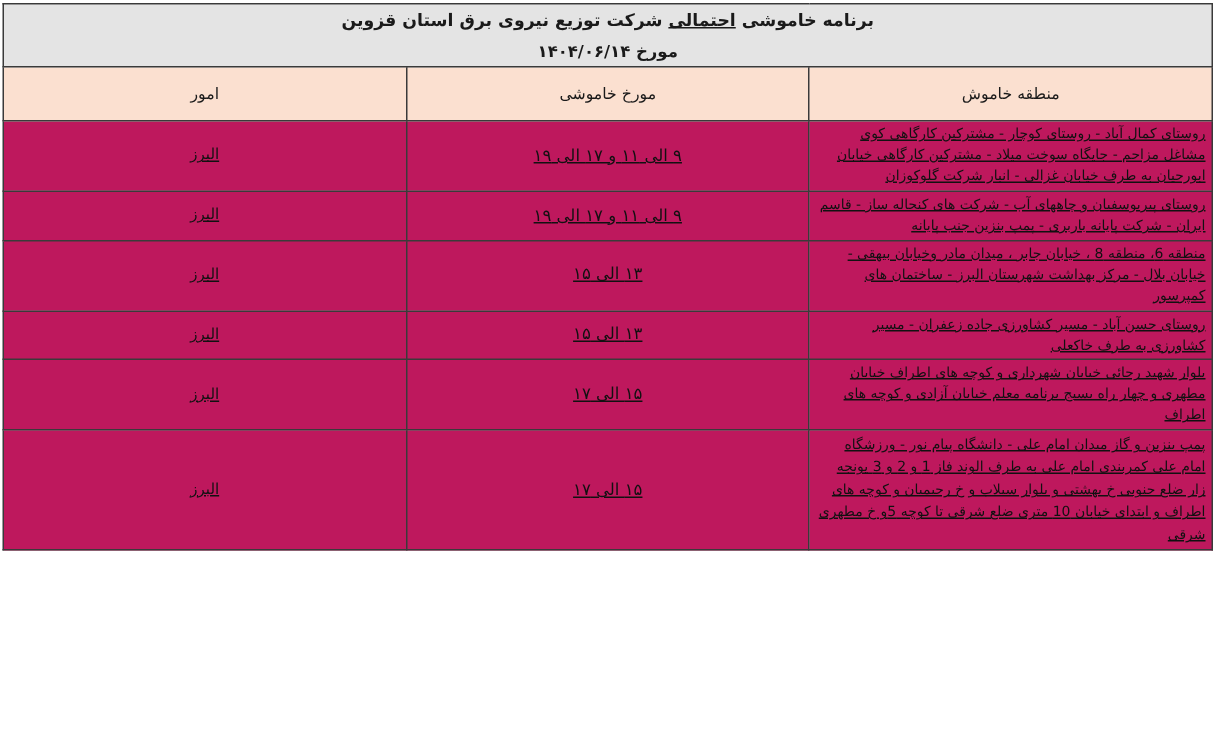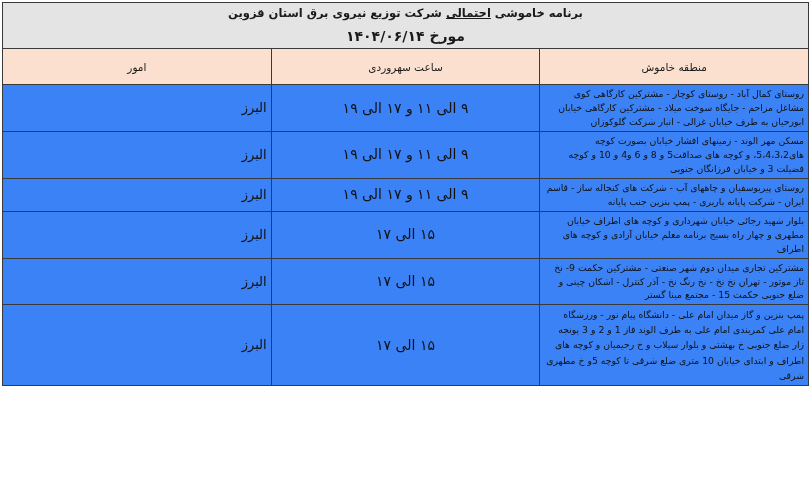--- a/index.html
+++ b/index.html
@@ -38,54 +38,55 @@
   }
   .title-line1 {
     font-size: 11.5px;
     font-weight: bold;
     color: #1a1a1a;
     line-height: 1.45;
     letter-spacing: 0;
   }
   .title-line1 u { text-decoration: underline; }
   .title-line2 {
-    font-size: 14px;
+    font-size: 11px;
     font-weight: bold;
     color: #1a1a1a;
     margin-top: 5px;
     line-height: 1.4;
   }
   thead th {
     background: #fbe0d0;
     font-size: 10.5px;
     font-weight: bold;
     color: #1a1a1a;
     text-align: center;
     height: 36px;
     padding: 3px 4px;
   }
   tbody td {
-    background: #3b82f6;
+    background: #be185d;
     font-size: 9.3px;
     color: #111111;
     line-height: 1.5;
+    text-decoration: underline;
   }
   td.col-area {
     text-align: right;
     padding-right: 6px;
     padding-left: 6px;
   }
   td.col-time {
     text-align: center;
-    font-size: 14px;
+    font-size: 11px;
     white-space: nowrap;
   }
   td.col-affair {
-    text-align: right;
-    font-size: 13px;
+    text-align: center;
+    font-size: 10px;
   }
   .w-area  { width: 634px; }
   .w-time  { width: 102px; }
   .w-aff   { width: 67px; }
   tbody tr.tall td { line-height: 1.62; }
 </style>
 </head>
 <body>
 
 <div id="page">
@@ -94,47 +95,47 @@
       <tr>
         <th colspan="3" class="title-cell">
           <div class="title-line1">
             <span>برنامه خاموشی </span><u>احتمالی</u><span> شرکت توزیع نیروی برق استان قزوین</span>
           </div>
           <div class="title-line2">مورخ  ۱۴۰۴/۰۶/۱۴</div>
         </th>
       </tr>
       <tr>
         <th class="w-area">منطقه خاموش</th>
-        <th class="w-time">ساعت سهروردی</th>
+        <th class="w-time">مورخ خاموشی</th>
         <th class="w-aff">امور</th>
       </tr>
     </thead>
     <tbody id="table-body">
         <tr>
           <td class="col-area w-area">روستای کمال آباد - روستای کوچار - مشترکین کارگاهی کوی مشاغل مزاحم - جایگاه سوخت میلاد - مشترکین کارگاهی خیابان ابورحیان به طرف خیابان غزالی - انبار شرکت گلوکوزان</td>
           <td class="col-time w-time">۹ الی ۱۱ و ۱۷ الی ۱۹</td>
           <td class="col-affair w-aff">البرز</td>
         </tr>
         <tr>
-          <td class="col-area w-area">مسکن مهر الوند  -  زمینهای افشار خیابان بصورت کوچه های5،4،3،2، و کوچه های صداقت5 و 8 و 6 و4 و 10 و کوچه فضیلت 3 و خیابان فرزانگان جنوبی</td>
-          <td class="col-time w-time">۹ الی ۱۱ و ۱۷ الی ۱۹</td>
-          <td class="col-affair w-aff">البرز</td>
-        </tr>
-        <tr>
           <td class="col-area w-area">روستای پیریوسفیان  و چاههای آب - شرکت های کنجاله ساز - قاسم ایران - شرکت پایانه باربری - پمپ بنزین جنب پایانه</td>
           <td class="col-time w-time">۹ الی ۱۱ و ۱۷ الی ۱۹</td>
           <td class="col-affair w-aff">البرز</td>
         </tr>
         <tr>
-          <td class="col-area w-area">بلوار شهید رجائی خیابان شهرداری و کوچه های اطراف خیابان مطهری و چهار راه بسیج برنامه معلم خیابان آزادی و کوچه های اطراف</td>
-          <td class="col-time w-time">۱۵ الی ۱۷</td>
+          <td class="col-area w-area">منطقه 6، منطقه 8 ، خیابان جابر ، میدان مادر وخیابان بیهقی - خیابان بلال - مرکز بهداشت شهرستان البرز - ساختمان های کمپرسور</td>
+          <td class="col-time w-time">۱۳ الی ۱۵</td>
           <td class="col-affair w-aff">البرز</td>
         </tr>
         <tr>
-          <td class="col-area w-area">مشترکین تجاری میدان دوم شهر صنعتی - مشترکین حکمت 9- نخ تاز موتور - تهران نخ نخ - نخ رنگ نخ - آذر کنترل - اشکان چینی و ضلع جنوبی حکمت 15  -  مجتمع مینا گستر</td>
+          <td class="col-area w-area">روستای حسن آباد  -  مسیر کشاورزی جاده زعفران  -  مسیر کشاورزی به طرف خاکعلی</td>
+          <td class="col-time w-time">۱۳ الی ۱۵</td>
+          <td class="col-affair w-aff">البرز</td>
+        </tr>
+        <tr>
+          <td class="col-area w-area">بلوار شهید رجائی خیابان شهرداری و کوچه های اطراف خیابان مطهری و چهار راه بسیج برنامه معلم خیابان آزادی و کوچه های اطراف</td>
           <td class="col-time w-time">۱۵ الی ۱۷</td>
           <td class="col-affair w-aff">البرز</td>
         </tr>
         <tr class="tall">
           <td class="col-area w-area">پمپ بنزین و گاز میدان امام علی - دانشگاه پیام نور - ورزشگاه امام علی  کمربندی امام علی به طرف الوند فاز 1 و 2 و 3 یونجه زار ضلع جنوبی خ بهشتی و بلوار سیلاب و خ رحیمیان و کوچه های اطراف و ابتدای خیابان 10 متری ضلع شرقی تا کوچه 5و خ مطهری شرقی</td>
           <td class="col-time w-time">۱۵ الی ۱۷</td>
           <td class="col-affair w-aff">البرز</td>
         </tr>
       </tbody>
   </table>

